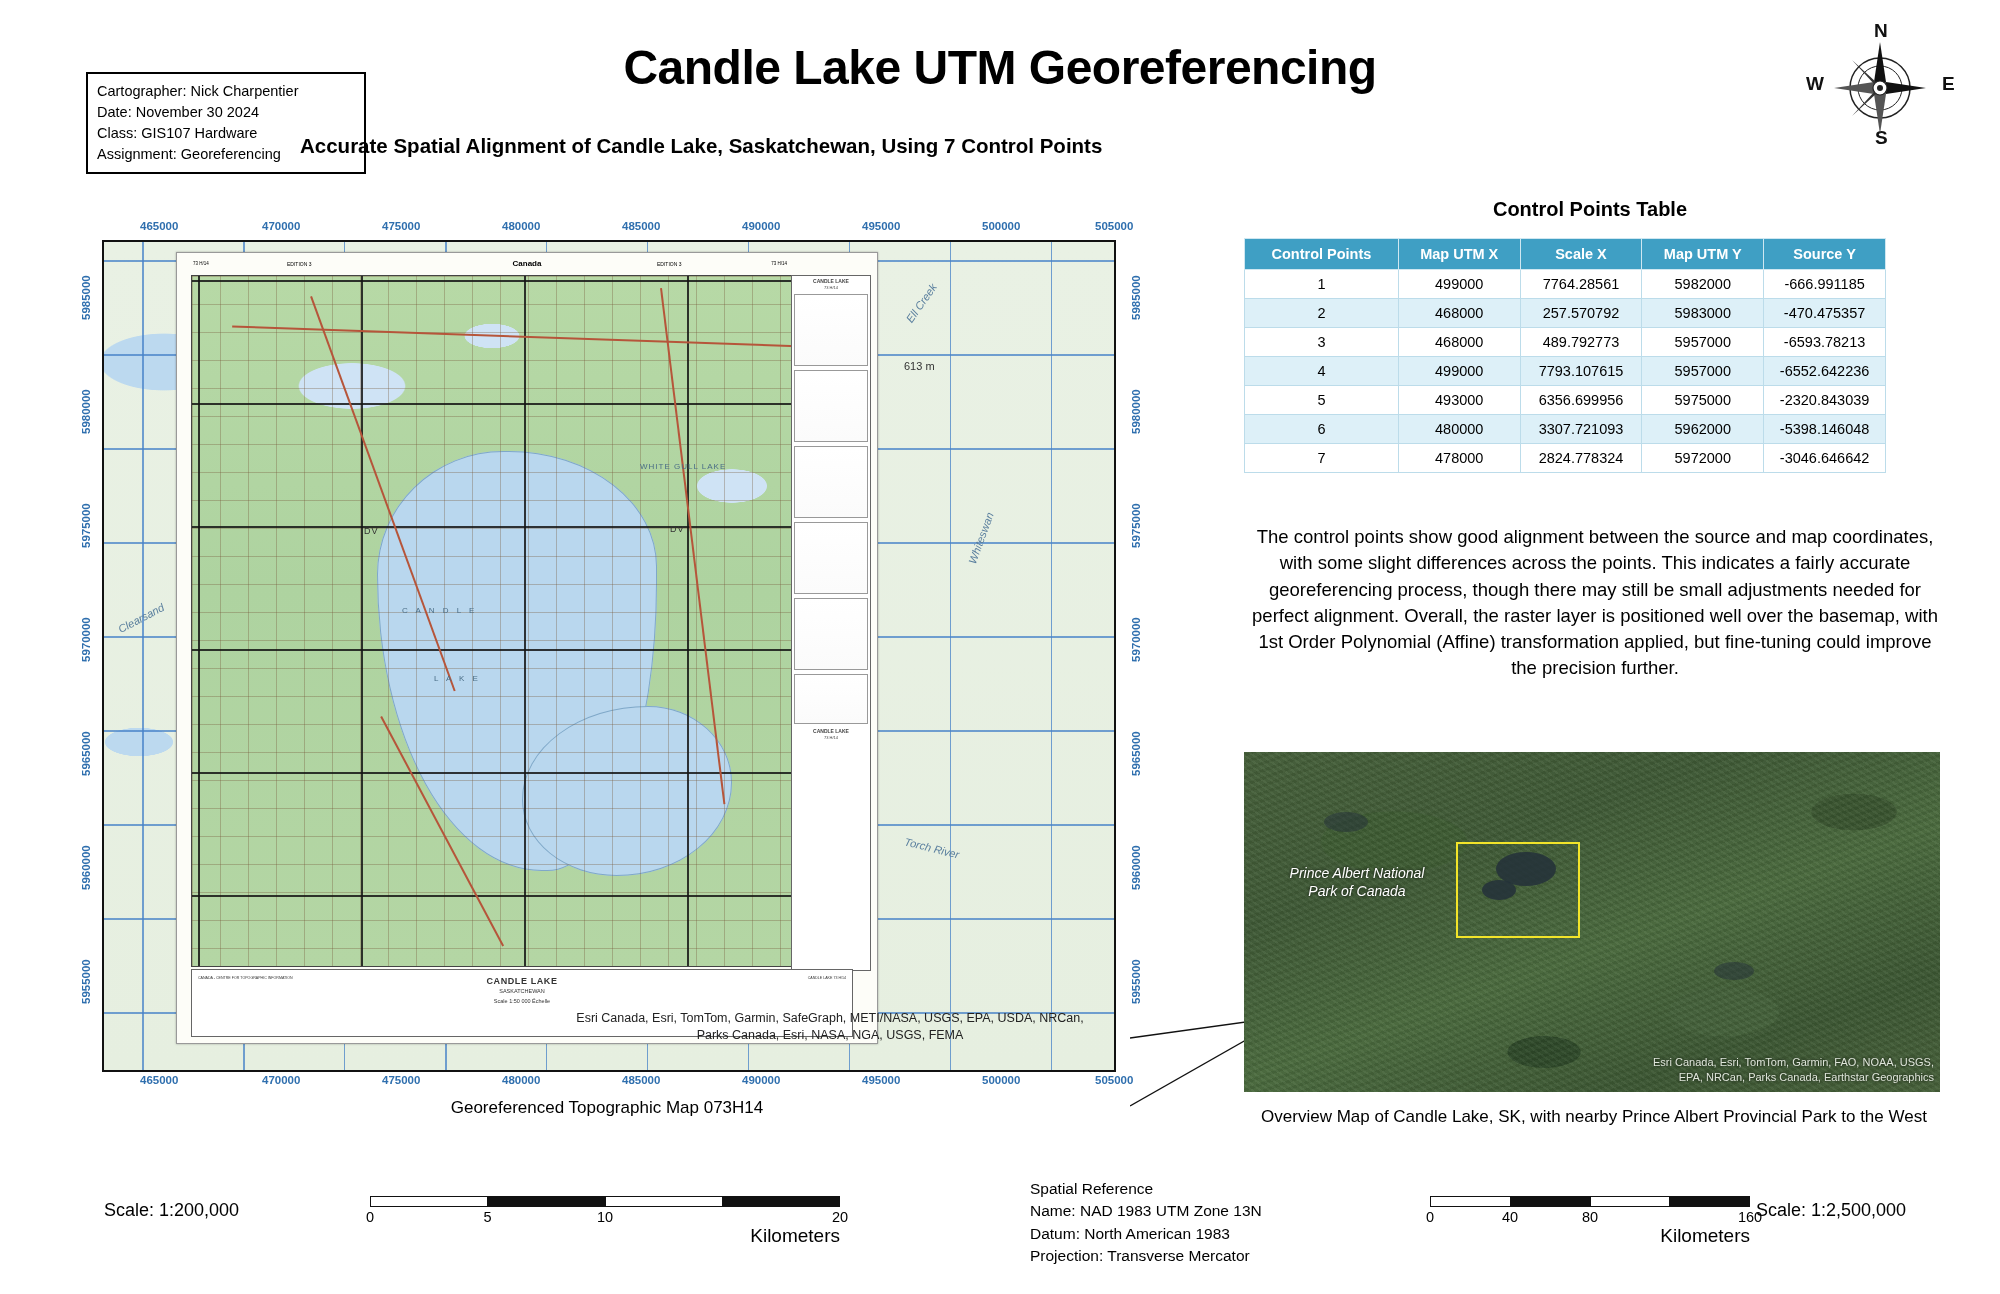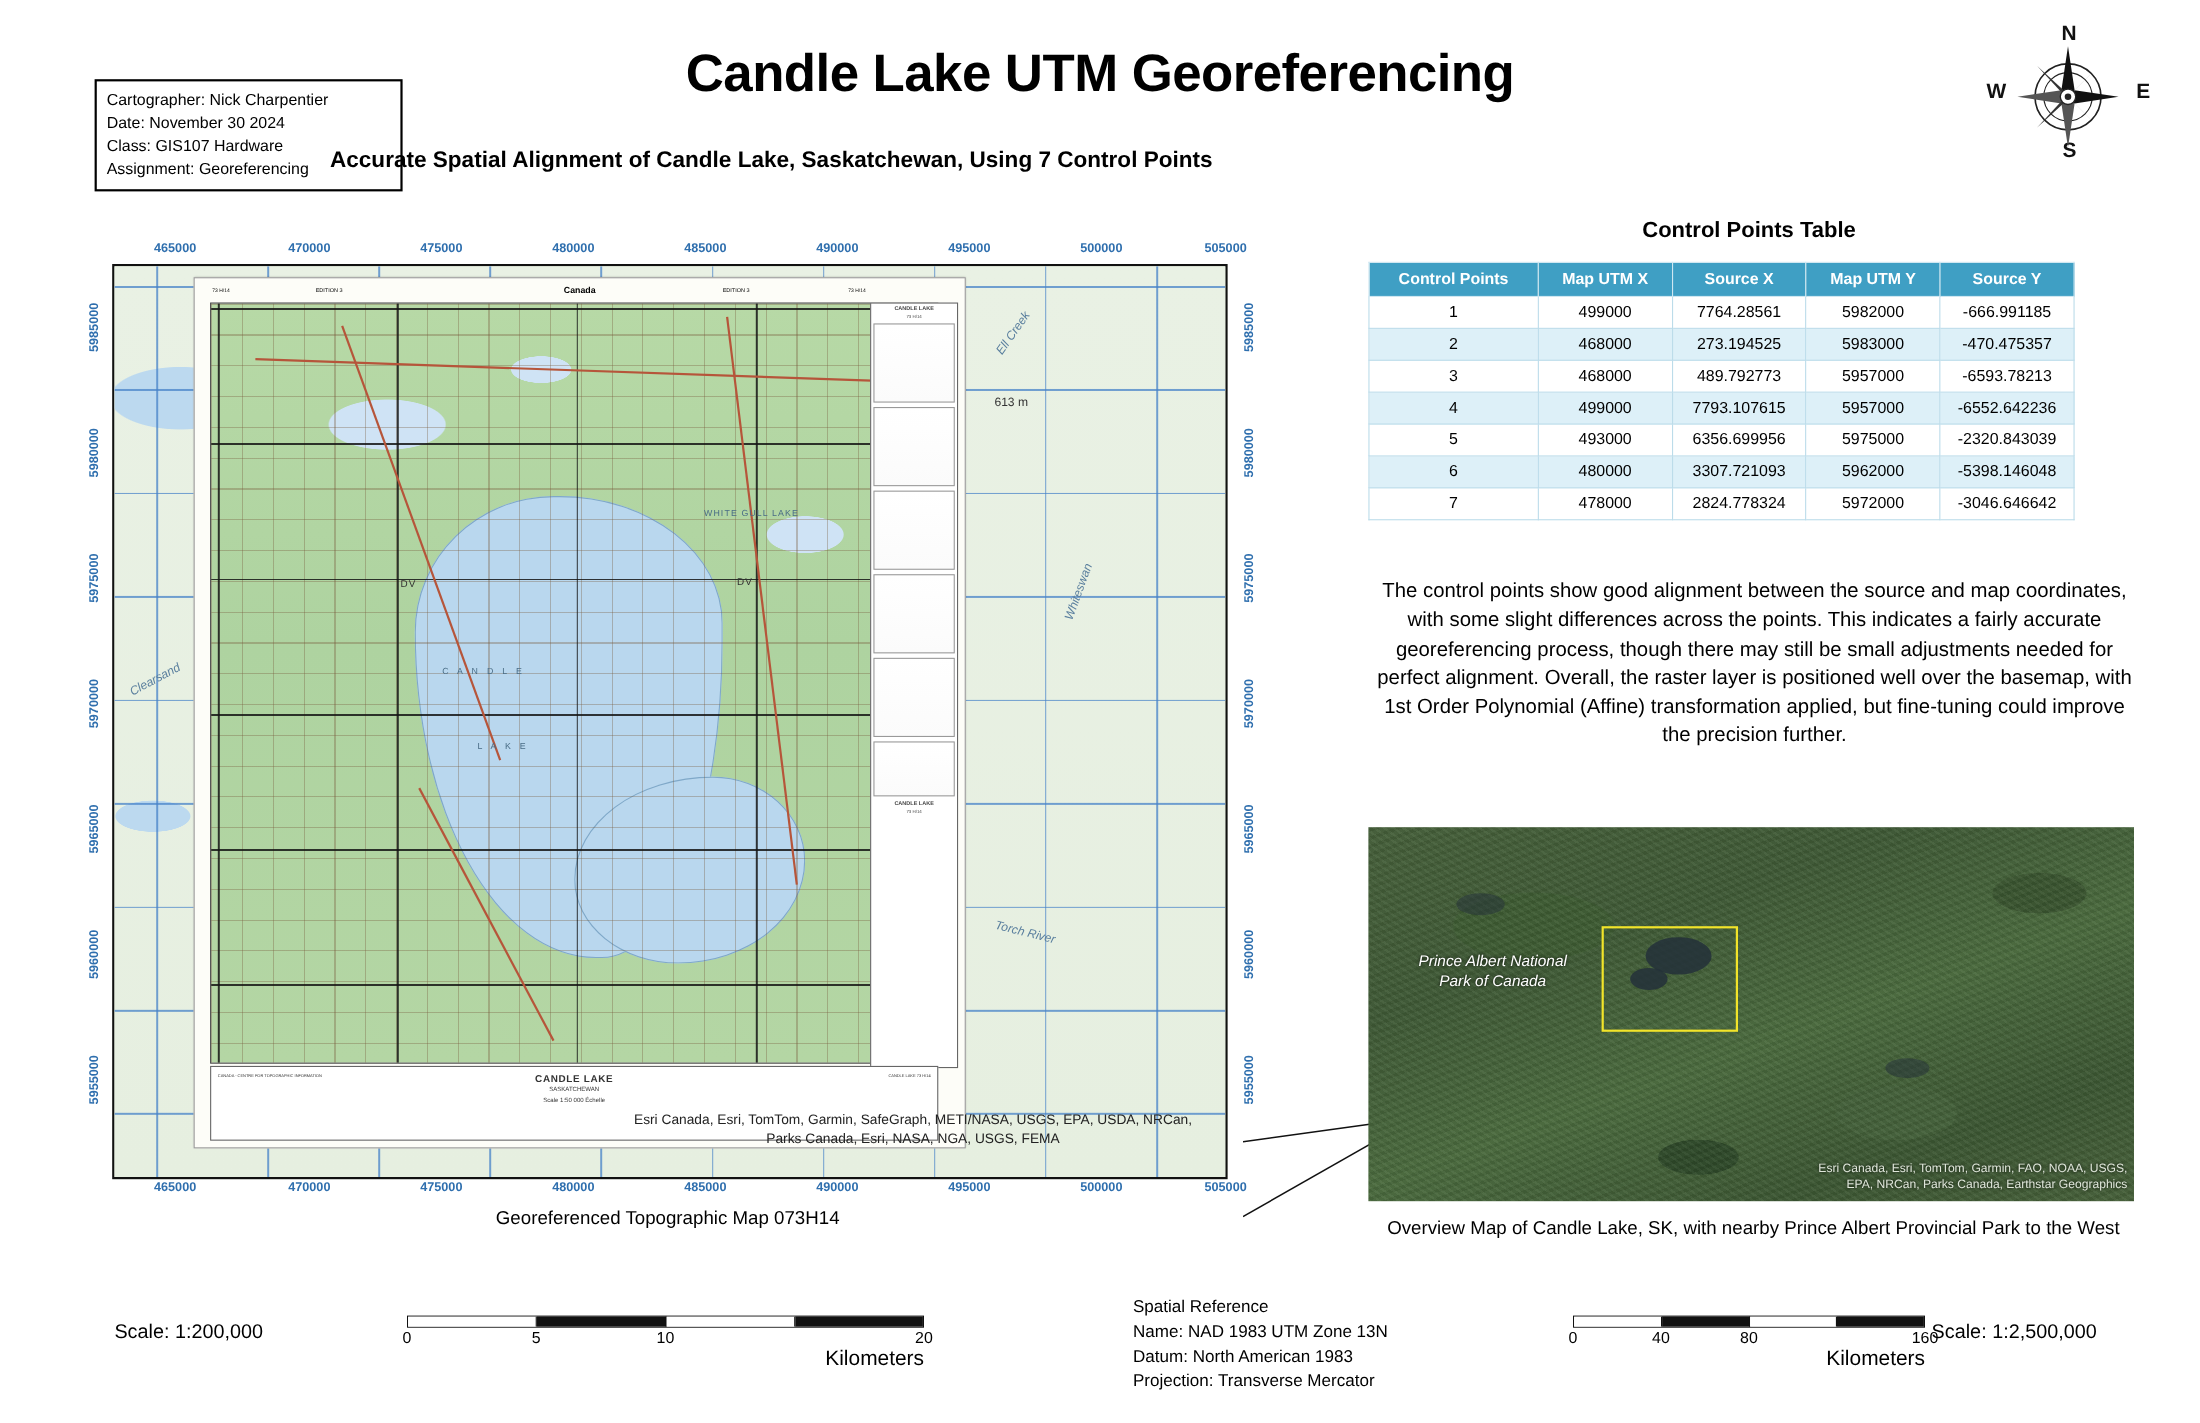--- a/index.html
+++ b/index.html
@@ -593,37 +593,37 @@
 </div>
 
 <div class="map-caption">Georeferenced Topographic Map 073H14</div>
 
 <div class="cp-title">Control Points Table</div>
 <table class="cp">
   <thead>
     <tr>
       <th style="width:24%">Control Points</th>
       <th style="width:19%">Map UTM X</th>
-      <th style="width:19%">Source X</th>
+      <th style="width:19%">Scale X</th>
       <th style="width:19%">Map UTM Y</th>
       <th style="width:19%">Source Y</th>
     </tr>
   </thead>
   <tbody>
     <tr>
       <td>1</td>
       <td>499000</td>
       <td>7764.28561</td>
       <td>5982000</td>
       <td>-666.991185</td>
     </tr>
     <tr class="alt">
       <td>2</td>
       <td>468000</td>
-      <td>273.194525</td>
+      <td>257.570792</td>
       <td>5983000</td>
       <td>-470.475357</td>
     </tr>
     <tr>
       <td>3</td>
       <td>468000</td>
       <td>489.792773</td>
       <td>5957000</td>
       <td>-6593.78213</td>
     </tr>

